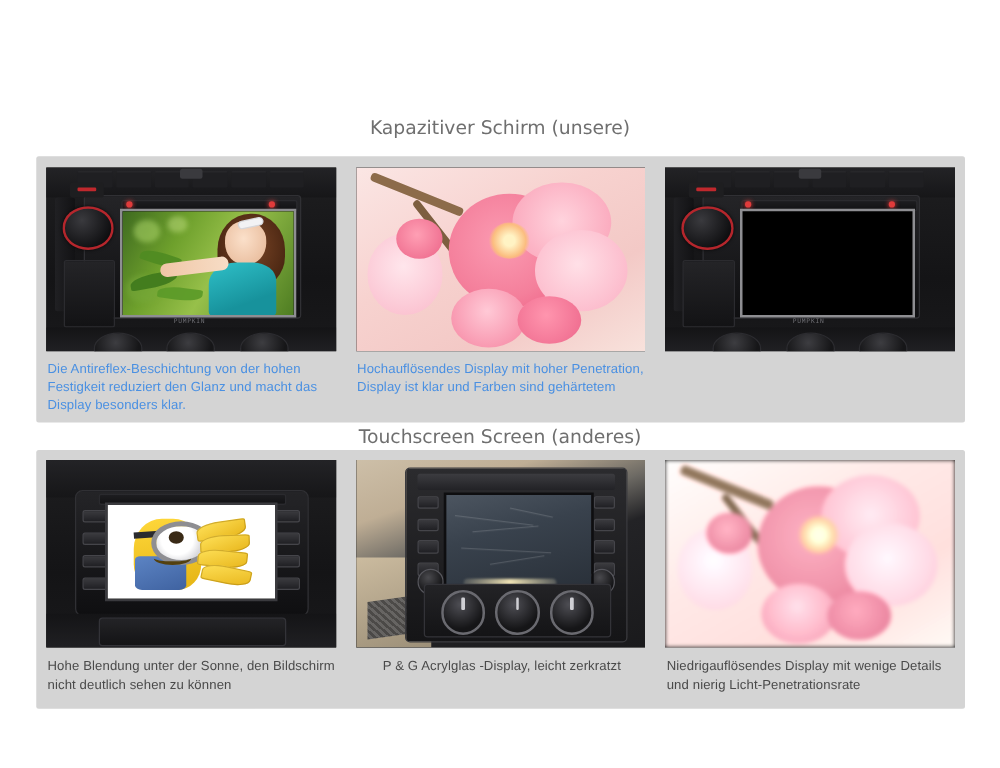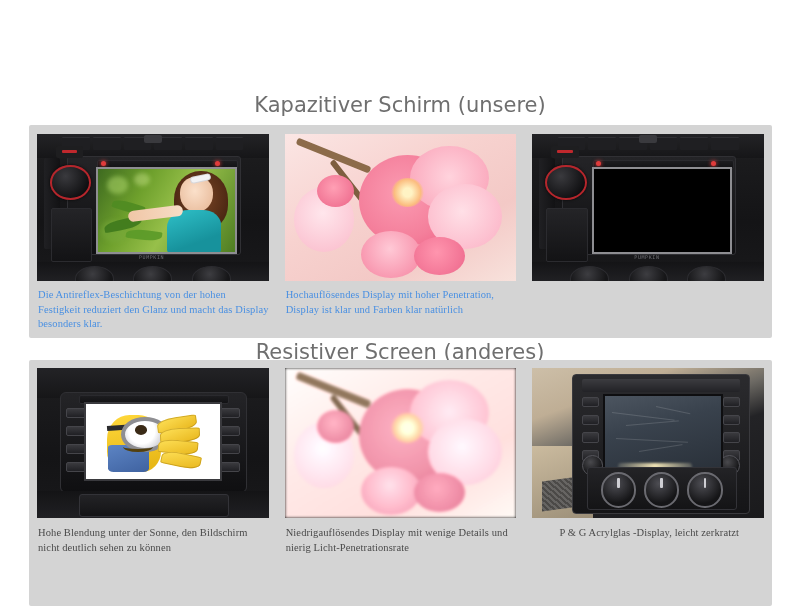--- a/index.html
+++ b/index.html
@@ -19,34 +19,34 @@
     font-size:38px;
     font-weight:300;
     letter-spacing:.5px;
     color:#2e2e2e;
     font-family:"DejaVu Sans","Liberation Sans",sans-serif;
   }
 
   
   .section-heading{
     position:absolute;left:0;width:800px;text-align:center;
-    font-size:21px;color:#6f6f6f;font-weight:400;
+    font-size:15px;color:#6f6f6f;font-weight:400;
     font-family:"DejaVu Sans","Liberation Sans",sans-serif;
   }
   #heading-capacitive{top:93px;}
   #heading-resistive{top:340px;}
 
   
   .panel{
     position:absolute;
     background:#d4d4d4;
     border-radius:2px;
   }
   #panel-capacitive{left:29px;top:125px;width:743px;height:213px;}
-  #panel-resistive{left:29px;top:360px;width:743px;height:246px;}
+  #panel-resistive{left:29px;top:360px;width:743px;height:207px;}
 
   .cells{
     position:absolute;left:0;top:0;width:100%;height:100%;
     display:flex;
   }
   .cell{
     position:relative;
     flex:1 1 0;
     padding:0;
   }
@@ -57,21 +57,20 @@
     overflow:hidden;
     background:#111;
   }
   #panel-resistive .cell-media{height:150px;top:8px;}
   .cell-caption{
     position:absolute;
     left:9px;right:7px;
     font-size:10.5px;
     line-height:14.5px;
     letter-spacing:.1px;
-    font-family:Liberation Serif, serif;
   }
   #panel-capacitive .cell-caption{top:163px;color:#4a90e2;}
   #panel-resistive .cell-caption{top:166px;color:#4a4a4a;}
   #caption-acrylic{text-align:center;}
 
   
   .headunit{
     position:absolute;inset:0;
     background:
       linear-gradient(180deg,#2a2a2c 0%,#1b1b1d 18%,#141416 60%,#19191b 100%);
@@ -382,21 +381,21 @@
             <div class="fl-petal" style="left:32%;top:14%;width:42%;height:62%;background:radial-gradient(circle at 44% 42%,#fb9bb2,#f47f9b 60%,#f06a8c 85%);"></div>
             <div class="fl-petal" style="left:54%;top:8%;width:34%;height:44%;background:radial-gradient(circle at 50% 48%,#ffd3dd,#fbadc0 75%);"></div>
             <div class="fl-petal" style="left:62%;top:34%;width:32%;height:44%;background:radial-gradient(circle at 46% 42%,#ffe0e7,#fcbacb 78%);"></div>
             <div class="fl-petal" style="left:4%;top:36%;width:26%;height:44%;background:radial-gradient(circle at 48% 40%,#ffe6ec,#fbc3d1 80%);"></div>
             <div class="fl-petal" style="left:14%;top:28%;width:16%;height:22%;background:radial-gradient(circle at 45% 40%,#ff9fb4,#ef6f90 80%);"></div>
             <div class="fl-petal" style="left:33%;top:66%;width:26%;height:32%;background:radial-gradient(circle at 48% 38%,#ffc9d6,#f78fa9 82%);"></div>
             <div class="fl-petal" style="left:56%;top:70%;width:22%;height:26%;background:radial-gradient(circle at 45% 40%,#ff95ae,#f06f91 82%);"></div>
             <div class="fl-core" style="left:46%;top:30%;width:14%;height:20%;background:radial-gradient(circle,#fff3c4 20%,#fbbd7f 60%,rgba(251,189,127,0) 75%);"></div>
           </div>
         </div>
-        <div class="cell-caption">Hochauflösendes Display mit hoher Penetration, Display ist klar und Farben klar natürlich</div>
+        <div class="cell-caption">Hochauflösendes Display mit hoher Penetration, Display ist klar und Farben sind gehärtetem</div>
       </div>
 
       <div class="cell">
         <div class="cell-media">
           <div class="headunit">
             <div class="hu-dashtop"></div>
             <div class="hu-vents">
               <span></span>
                 <span></span>
                 <span></span>
@@ -421,21 +420,21 @@
                 <span></span>
                 <span></span>
             </div>
           </div>
         </div>
       </div>
 
     </div>
   </div>
 
-  <div class="section-heading" id="heading-resistive">Resistiver Screen (anderes)</div>
+  <div class="section-heading" id="heading-resistive">Touchscreen Screen (anderes)</div>
 
   <div class="panel" id="panel-resistive">
     <div class="cells">
 
       <div class="cell">
         <div class="cell-media">
           <div class="headunit">
             <div class="hu-dashtop" style="height:20%;"></div>
             <div class="hu-bezel" style="left:10%;top:16%;width:80%;height:66%;border-radius:6px;"></div>
             <div class="da-btncol left" style="left:12%;top:24%;height:48%;">
@@ -465,78 +464,78 @@
                   <div class="mn-banana" style="left:4%;top:44%;transform:rotate(6deg);"></div>
                   <div class="mn-banana" style="left:10%;top:66%;transform:rotate(12deg);"></div>
                 </div>
               </div>
             </div>
             <div class="hu-dashbot" style="height:18%;"></div>
             <div class="da-climate" style="left:18%;bottom:1%;width:64%;height:14%;"></div>
           </div>
         </div>
         <div class="cell-caption">Hohe Blendung unter der Sonne,  den Bildschirm nicht  deutlich sehen zu können</div>
+      </div>
+
+      <div class="cell">
+        <div class="cell-media">
+          <div class="dash-acryl">
+            <div class="da-carpet"></div>
+            <div class="da-mat"></div>
+            <div class="da-unit">
+              <div class="da-toprow"></div>
+              <div class="da-btncol left">
+                <span></span>
+                  <span></span>
+                  <span></span>
+                  <span></span>
+              </div>
+              <div class="da-btncol right">
+                <span></span>
+                  <span></span>
+                  <span></span>
+                  <span></span>
+              </div>
+              <div class="da-knob-sm l"></div>
+              <div class="da-knob-sm r"></div>
+              <div class="da-screen">
+                <div class="da-scratch" style="left:6%;top:22%;width:54%;transform:rotate(7deg);"></div>
+                <div class="da-scratch" style="left:18%;top:40%;width:46%;transform:rotate(-5deg);"></div>
+                <div class="da-scratch" style="left:10%;top:58%;width:62%;transform:rotate(3deg);"></div>
+                <div class="da-scratch" style="left:30%;top:76%;width:38%;transform:rotate(-9deg);"></div>
+                <div class="da-scratch" style="left:44%;top:14%;width:30%;transform:rotate(12deg);"></div>
+              </div>
+              <div class="da-glare"></div>
+              <div class="da-climate">
+                <div class="da-cknobs">
+                  <span></span>
+                    <span></span>
+                    <span></span>
+                </div>
+              </div>
+            </div>
+          </div>
+        </div>
+        <div class="cell-caption" id="caption-acrylic">P &amp; G Acrylglas -Display, leicht zerkratzt</div>
       </div>
 
       <div class="cell">
         <div class="cell-media">
           <div class="scene-flowers lowres">
             <div class="fl-branch" style="left:4%;top:12%;width:34%;height:5%;transform:rotate(22deg);"></div>
             <div class="fl-branch" style="left:16%;top:30%;width:22%;height:4%;transform:rotate(52deg);background:#7d5e3f;"></div>
             <div class="fl-petal" style="left:32%;top:14%;width:42%;height:62%;background:radial-gradient(circle at 44% 42%,#fb9bb2,#f47f9b 60%,#f06a8c 85%);"></div>
             <div class="fl-petal" style="left:54%;top:8%;width:34%;height:44%;background:radial-gradient(circle at 50% 48%,#ffd3dd,#fbadc0 75%);"></div>
             <div class="fl-petal" style="left:62%;top:34%;width:32%;height:44%;background:radial-gradient(circle at 46% 42%,#ffe0e7,#fcbacb 78%);"></div>
             <div class="fl-petal" style="left:4%;top:36%;width:26%;height:44%;background:radial-gradient(circle at 48% 40%,#ffe6ec,#fbc3d1 80%);"></div>
             <div class="fl-petal" style="left:14%;top:28%;width:16%;height:22%;background:radial-gradient(circle at 45% 40%,#ff9fb4,#ef6f90 80%);"></div>
             <div class="fl-petal" style="left:33%;top:66%;width:26%;height:32%;background:radial-gradient(circle at 48% 38%,#ffc9d6,#f78fa9 82%);"></div>
             <div class="fl-petal" style="left:56%;top:70%;width:22%;height:26%;background:radial-gradient(circle at 45% 40%,#ff95ae,#f06f91 82%);"></div>
             <div class="fl-core" style="left:46%;top:30%;width:14%;height:20%;background:radial-gradient(circle,#fff3c4 20%,#fbbd7f 60%,rgba(251,189,127,0) 75%);"></div>
           </div>
         </div>
         <div class="cell-caption">Niedrigauflösendes Display mit wenige Details und nierig Licht-Penetrationsrate</div>
       </div>
 
-      <div class="cell">
-        <div class="cell-media">
-          <div class="dash-acryl">
-            <div class="da-carpet"></div>
-            <div class="da-mat"></div>
-            <div class="da-unit">
-              <div class="da-toprow"></div>
-              <div class="da-btncol left">
-                <span></span>
-                  <span></span>
-                  <span></span>
-                  <span></span>
-              </div>
-              <div class="da-btncol right">
-                <span></span>
-                  <span></span>
-                  <span></span>
-                  <span></span>
-              </div>
-              <div class="da-knob-sm l"></div>
-              <div class="da-knob-sm r"></div>
-              <div class="da-screen">
-                <div class="da-scratch" style="left:6%;top:22%;width:54%;transform:rotate(7deg);"></div>
-                <div class="da-scratch" style="left:18%;top:40%;width:46%;transform:rotate(-5deg);"></div>
-                <div class="da-scratch" style="left:10%;top:58%;width:62%;transform:rotate(3deg);"></div>
-                <div class="da-scratch" style="left:30%;top:76%;width:38%;transform:rotate(-9deg);"></div>
-                <div class="da-scratch" style="left:44%;top:14%;width:30%;transform:rotate(12deg);"></div>
-              </div>
-              <div class="da-glare"></div>
-              <div class="da-climate">
-                <div class="da-cknobs">
-                  <span></span>
-                    <span></span>
-                    <span></span>
-                </div>
-              </div>
-            </div>
-          </div>
-        </div>
-        <div class="cell-caption" id="caption-acrylic">P &amp; G Acrylglas -Display, leicht zerkratzt</div>
-      </div>
-
     </div>
   </div>
 
 </div>
 
 </body></html>

